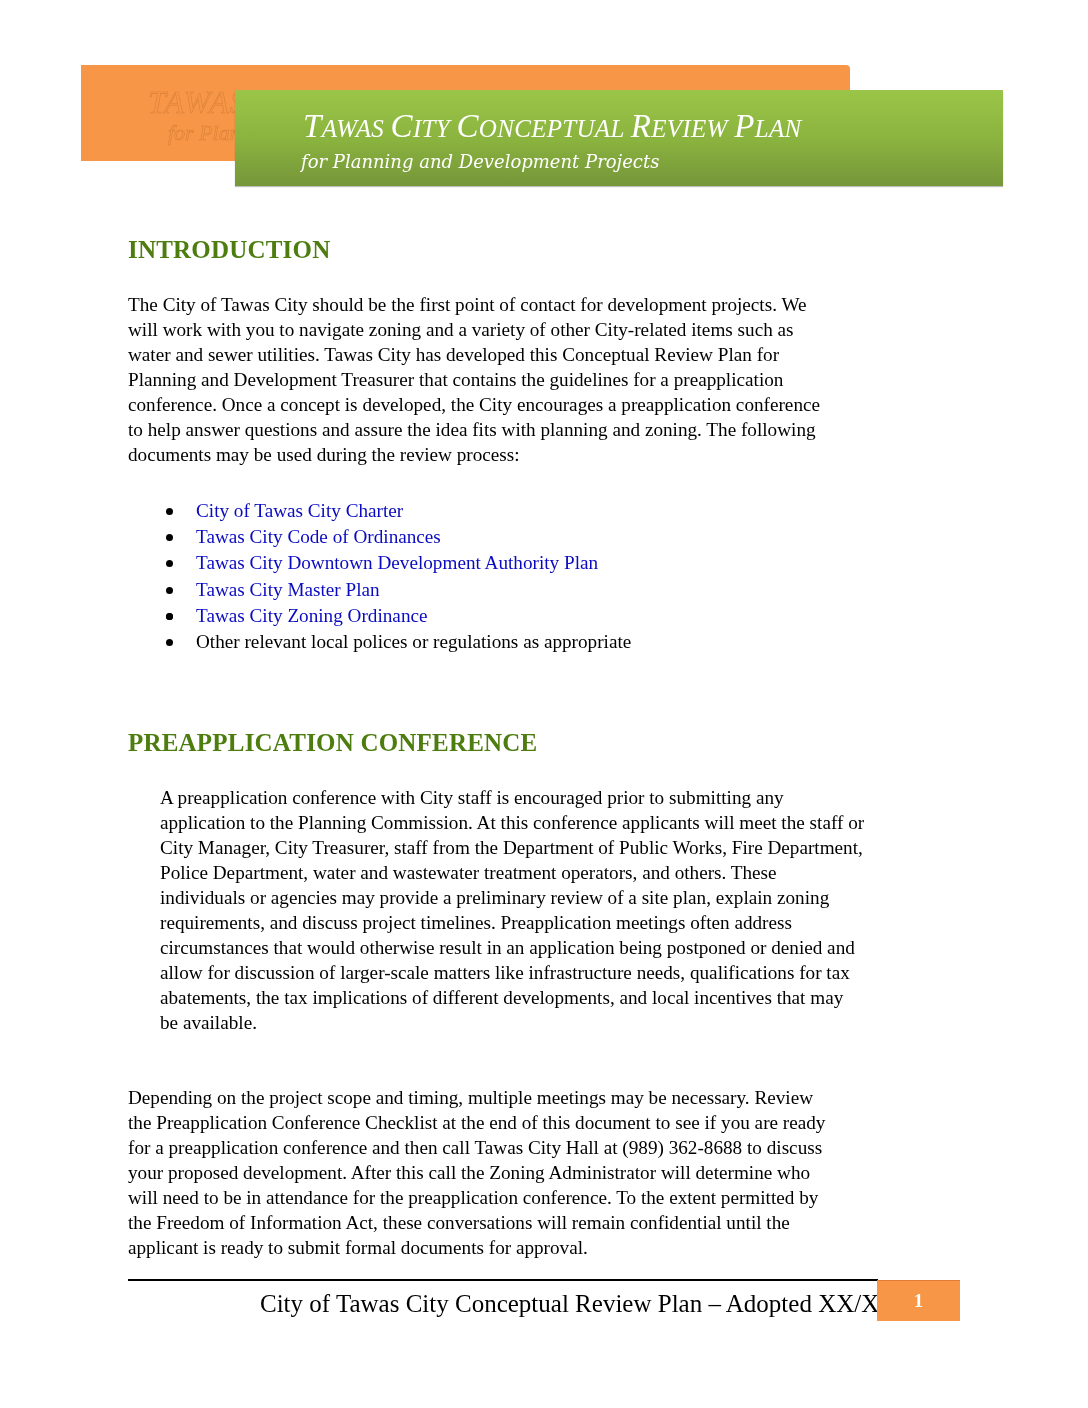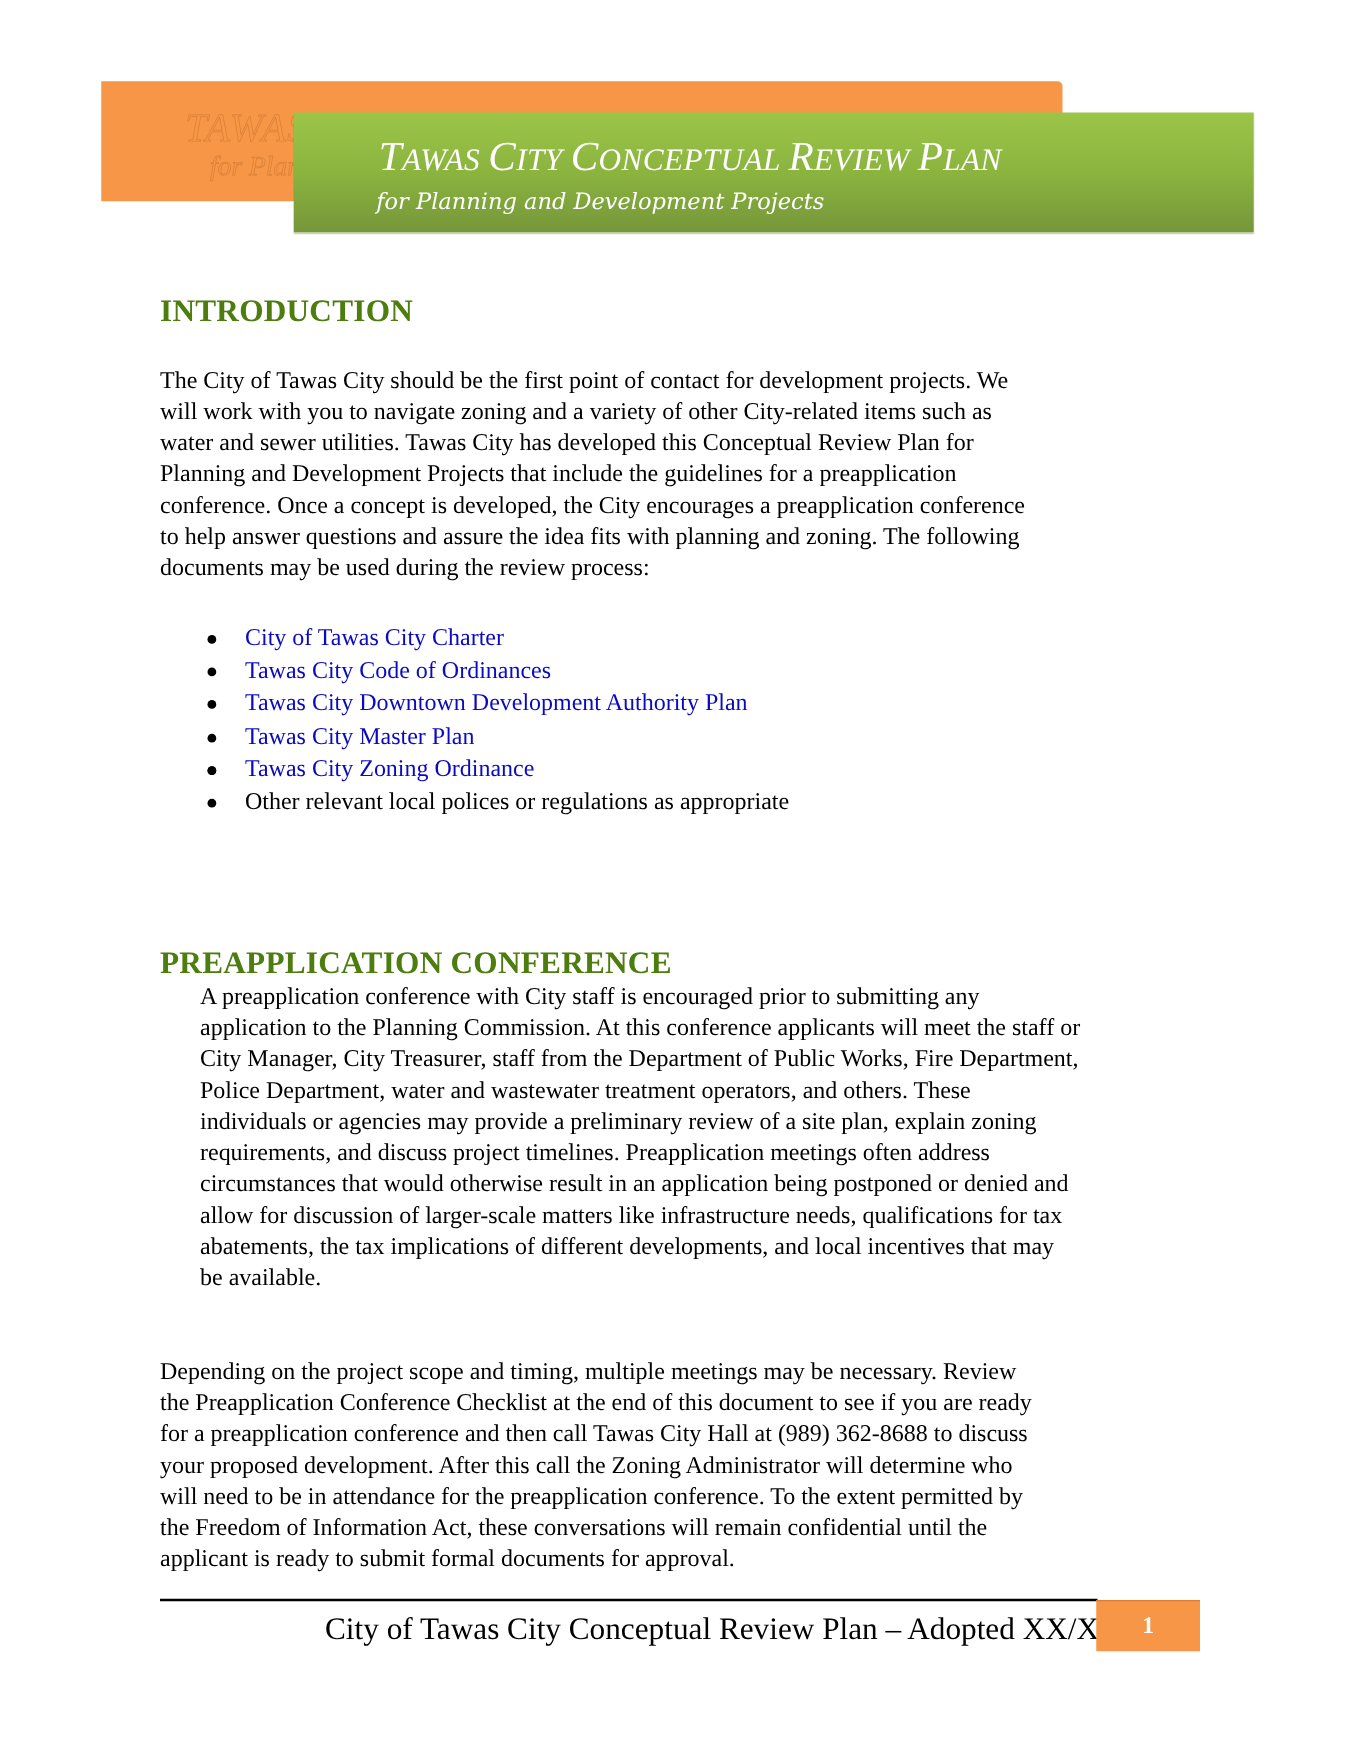--- a/index.html
+++ b/index.html
@@ -159,37 +159,37 @@
   </div>
   <div class="banner-subtitle">for Planning and Development Projects</div>
 </div>
 
 <h2 class="section-heading" style="top:236px;">INTRODUCTION</h2>
 
 <p class="para" style="top:292px;">
   <span class="line">The City of Tawas City should be the first point of contact for development projects.  We</span>
   <span class="line">will work with you to navigate zoning and a variety of other City-related items such as</span>
   <span class="line">water and sewer utilities.  Tawas City has developed this Conceptual Review Plan for</span>
-  <span class="line">Planning and Development Projects that include the guidelines for a preapplication</span>
+  <span class="line">Planning and Development Treasurer that contains the guidelines for a preapplication</span>
   <span class="line">conference.  Once a concept is developed, the City encourages a preapplication conference</span>
   <span class="line">to help answer questions and assure the idea fits with planning and zoning.  The following</span>
   <span class="line">documents may be used during the review process:</span>
 </p>
 
 <ul class="doc-list">
   <li><span class="bullet"></span><a href="#">City of Tawas City Charter</a></li>
   <li><span class="bullet"></span><a href="#">Tawas City Code of Ordinances</a></li>
   <li><span class="bullet"></span><a href="#">Tawas City Downtown Development Authority Plan</a></li>
   <li><span class="bullet"></span><a href="#">Tawas City Master Plan</a></li>
   <li><span class="bullet"></span></li>
   <li><span class="bullet"></span><a href="#">Tawas City Zoning Ordinance</a></li>
   <li><span class="bullet"></span><span>Other relevant local polices or regulations as appropriate</span></li>
 </ul>
 
-<h2 class="section-heading" style="top:729px;margin-top:28px;">PREAPPLICATION CONFERENCE</h2>
+<h2 class="section-heading" style="top:729px;">PREAPPLICATION CONFERENCE</h2>
 
 <p class="para" style="top:785px;margin-left:32px;">
   <span class="line">A preapplication conference with City staff is encouraged prior to submitting any</span>
   <span class="line">application to the Planning Commission.  At this conference applicants will meet the staff or</span>
   <span class="line">City Manager, City Treasurer, staff from the Department of Public Works, Fire Department,</span>
   <span class="line">Police Department, water and wastewater treatment operators, and others.  These</span>
   <span class="line">individuals or agencies may provide a preliminary review of a site plan, explain zoning</span>
   <span class="line">requirements, and discuss project timelines.  Preapplication meetings often address</span>
   <span class="line">circumstances that would otherwise result in an application being postponed or denied and</span>
   <span class="line">allow for discussion of larger-scale matters like infrastructure needs, qualifications for tax</span>

